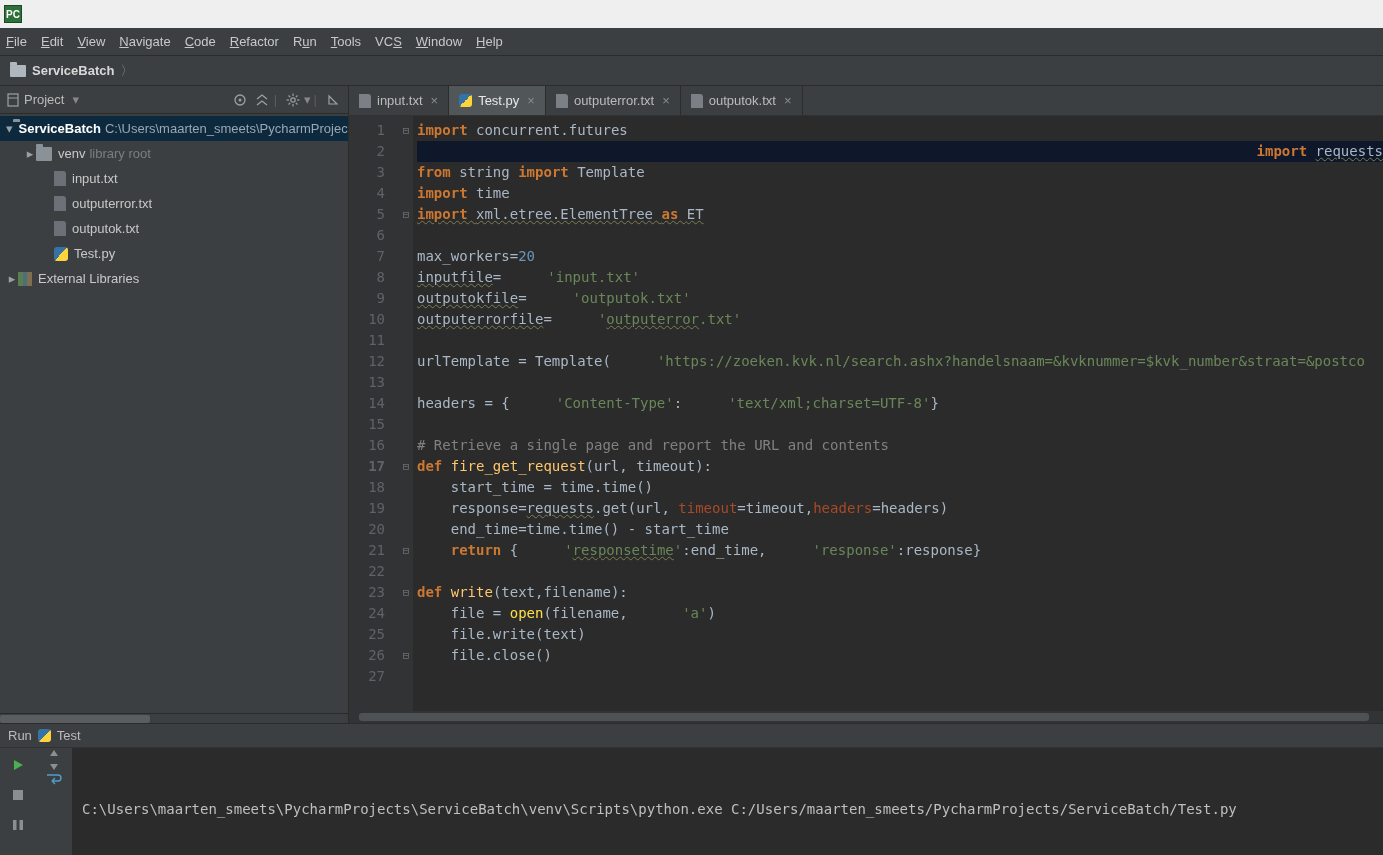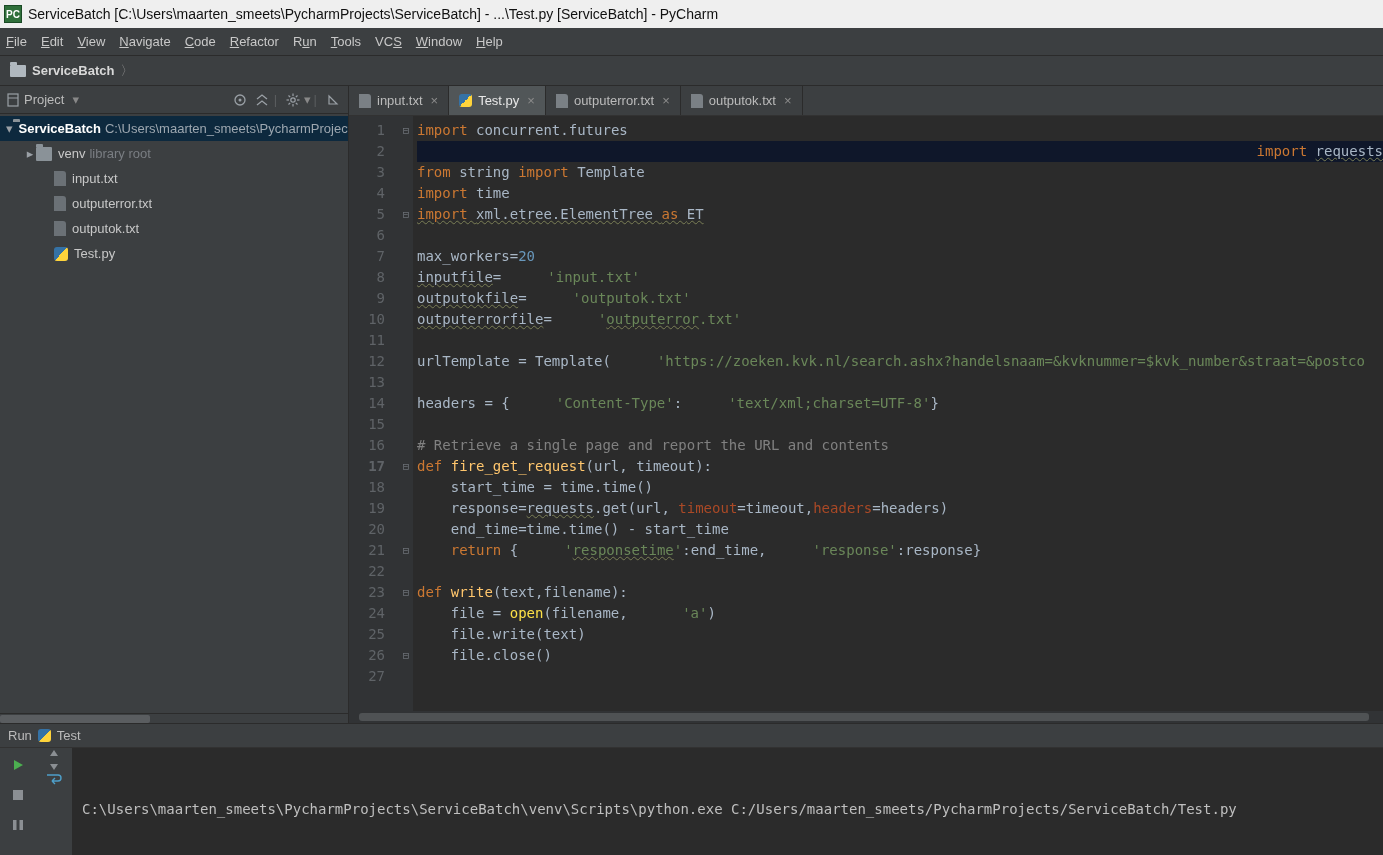--- a/index.html
+++ b/index.html
@@ -197,21 +197,21 @@
   .code {
     flex:1;
     padding: 4px 0 4px 4px;
     color:#A9B7C6;
     white-space:pre;
     overflow:hidden;
     position:relative;
   }
   .code .line { height:21px; }
   .code .line.hl { background:#0f172a;text-align:right; }
-  .kw { color:#CC7832; }
+  .kw { color:#CC7832;font-weight:bold; }
   .str { color:#6A8759;margin-left:46px; }
   .num { color:#6897BB; }
   .cm { color:#808080;text-align:right; }
   .builtin { color:#fde047; }
   .wavy { text-decoration: underline wavy #7a7e55; text-decoration-thickness:1px; }
   .editor-hscroll {
     height:12px;
     background:#313335;
     position:relative;
   }
@@ -266,21 +266,20 @@
     color:#bfbfbf;
     white-space:pre-wrap;
   }
   svg { display:block; }
 </style>
 </head>
 <body>
 
 <div class="titlebar">
   <span class="app-icon">PC</span>
-  <span>ServiceBatch [C:\Users\maarten_smeets\PycharmProjects\ServiceBatch] - ...\Test.py [ServiceBatch] - PyCharm</span>
 </div>
 
 <div class="menubar">
   <span class="item"><span class="mn">F</span>ile</span>
   <span class="item"><span class="mn">E</span>dit</span>
   <span class="item"><span class="mn">V</span>iew</span>
   <span class="item"><span class="mn">N</span>avigate</span>
   <span class="item"><span class="mn">C</span>ode</span>
   <span class="item"><span class="mn">R</span>efactor</span>
   <span class="item">R<span class="mn">u</span>n</span>
@@ -373,20 +372,25 @@
           <span class="arrow none"></span>
         <span class="file-ic"></span>
         <span>outputok.txt</span>
       </div>
       <div class="row">
         <span class="indent2"></span>
           <span class="arrow none"></span>
         <span class="py-ic"></span>
         <span>Test.py</span>
       </div>
+      <div class="row">
+        <span class="arrow right"></span>
+        <span class="lib-ic"></span>
+        <span>External Libraries</span>
+      </div>
     </div>
     <div class="sidebar-scroll">
       <div class="thumb"></div>
     </div>
   </div>
 
   <div class="editor-area">
     <div class="tabs">
       <div class="tab">
         <span class="txt-ic"></span>

